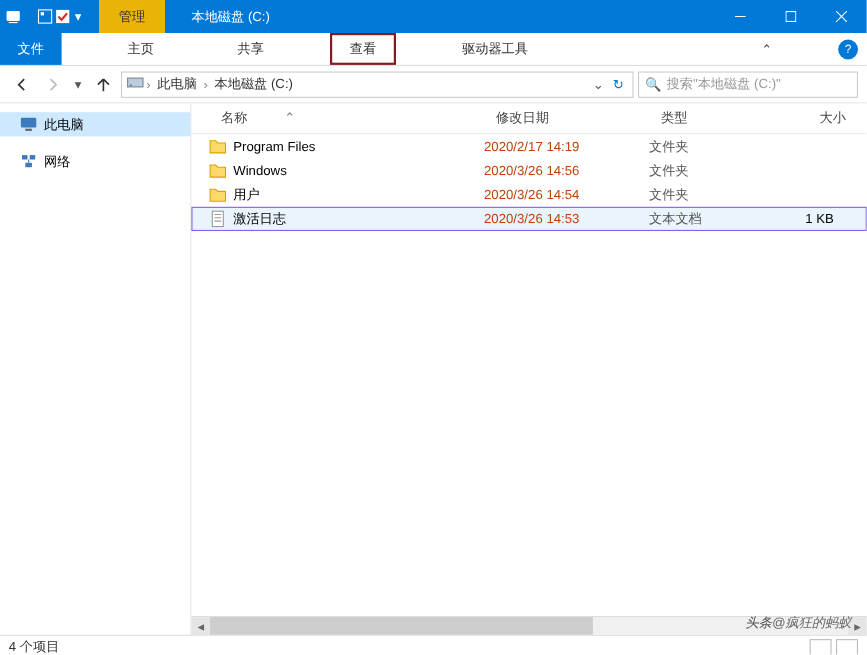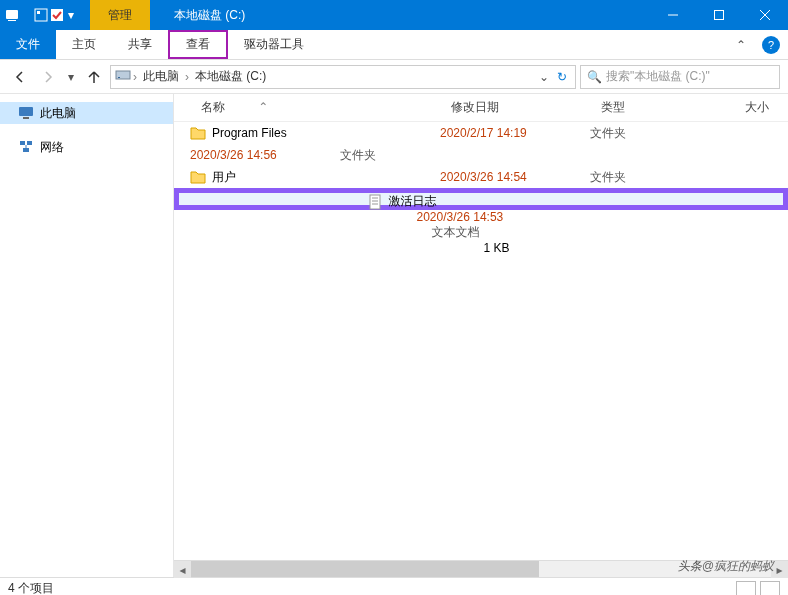--- a/index.html
+++ b/index.html
@@ -9,24 +9,24 @@
 .titlebar { height: 30px; background: #0078d7; display: flex; align-items: center; color: #fff; }
 .titlebar .qat { display: flex; align-items: center; padding: 0 4px; gap: 2px; }
 .titlebar .qat-sep { width: 10px; }
 .titlebar .manage { background: #eab308; color: #333; height: 30px; padding: 0 18px; display: flex; align-items: center; margin-left: 10px; }
 .titlebar .title { margin-left: 24px; flex: 1; }
 .titlebar .winbtns { display: flex; height: 100%; }
 .titlebar .winbtn { width: 46px; display: flex; align-items: center; justify-content: center; }
 .titlebar svg { display: block; }
 
 
-.ribbon { height: 30px; display: flex; align-items: center; border-bottom: 1px solid #ddd; }
+.ribbon { height: 30px; display: flex; align-items: center; border-bottom: 1px solid #ddd; gap: 44px; }
 .ribbon .tab { padding: 0 16px; height: 100%; display: flex; align-items: center; color: #333; }
 .ribbon .tab.file { background: #0078d7; color: #fff; }
-.ribbon .tab.highlighted { border: 2px solid #a21caf; }
+.ribbon .tab.highlighted { border: 2px solid #7f1d1d; }
 .ribbon .spacer { flex: 1; }
 .ribbon .caret { padding: 0 8px; color: #555; }
 .ribbon .help { width: 18px; height: 18px; border-radius: 50%; background: #0078d7; color: #fff; display: flex; align-items: center; justify-content: center; margin: 0 8px; font-size: 11px; }
 
 
 .navbar { height: 34px; display: flex; align-items: center; padding: 4px 8px; gap: 4px; border-bottom: 1px solid #e5e5e5; }
 .navbtn { width: 24px; height: 24px; display: flex; align-items: center; justify-content: center; color: #555; }
 .navbtn.disabled { color: #bbb; }
 .addrbox { flex: 1; height: 24px; border: 1px solid #ccc; display: flex; align-items: center; padding: 0 4px; }
 .addrbox .crumb { padding: 0 4px; color: #333; }
@@ -47,21 +47,21 @@
 
 .main { flex: 1; display: flex; flex-direction: column; }
 .headerrow { display: flex; height: 28px; align-items: center; border-bottom: 1px solid #eee; padding-left: 21px; color: #444; }
 .headerrow .col { padding: 0 6px; }
 .col-name { width: 250px; }
 .col-date { width: 150px; }
 .col-type { width: 120px; }
 .col-size { width: 60px; text-align: right; }
 
 .filerow { display: flex; height: 22px; align-items: center; padding-left: 10px; }
-.filerow.selected { border: 5px solid #8b5cf6; background: #eaf4fd; padding-left: 9px; flex-direction: column; }
+.filerow.selected { border: 1px solid #8b5cf6; background: #eaf4fd; padding-left: 9px; }
 .filerow .fname { width: 250px; display: flex; align-items: center; padding: 0 6px; }
 .filerow .ficon { width: 16px; height: 16px; margin-right: 6px; }
 .filerow .fdate { width: 150px; padding: 0 6px; color: #c2410c; }
 .filerow .ftype { width: 120px; padding: 0 6px; color: #555; }
 .filerow .fsize { width: 60px; padding: 0 6px; text-align: right; color: #000000; }
 
 .hscroll { height: 17px; background: #f0f0f0; border-top: 1px solid #ddd; margin-top: auto; display: flex; }
 .hscroll .arrow { width: 17px; height: 17px; display: flex; align-items: center; justify-content: center; color: #666; background: #e5e5e5; }
 .hscroll .track { flex: 1; display: flex; }
 .hscroll .thumb { width: 60%; background: #cdcdcd; }
@@ -209,20 +209,26 @@
             <span class="ficon"><svg width="16" height="16">
                 <path d="M1 3 h5 l2 2 h7 v9 h-14 z" fill="#ffd869" stroke="#d9a400"></path>
               </svg></span>
             <span>Program Files</span>
           </div>
           <div class="fdate">2020/2/17 14:19</div>
           <div class="ftype">文件夹</div>
           <div class="fsize"></div>
         </div>
         <div class="filerow">
+          <div class="fname">
+            <span class="ficon"><svg width="16" height="16">
+                <path d="M1 3 h5 l2 2 h7 v9 h-14 z" fill="#ffd869" stroke="#d9a400"></path>
+              </svg></span>
+            <span>Windows</span>
+          </div>
           <div class="fdate">2020/3/26 14:56</div>
           <div class="ftype">文件夹</div>
           <div class="fsize"></div>
         </div>
         <div class="filerow">
           <div class="fname">
             <span class="ficon"><svg width="16" height="16">
                 <path d="M1 3 h5 l2 2 h7 v9 h-14 z" fill="#ffd869" stroke="#d9a400"></path>
               </svg></span>
             <span>用户</span>

